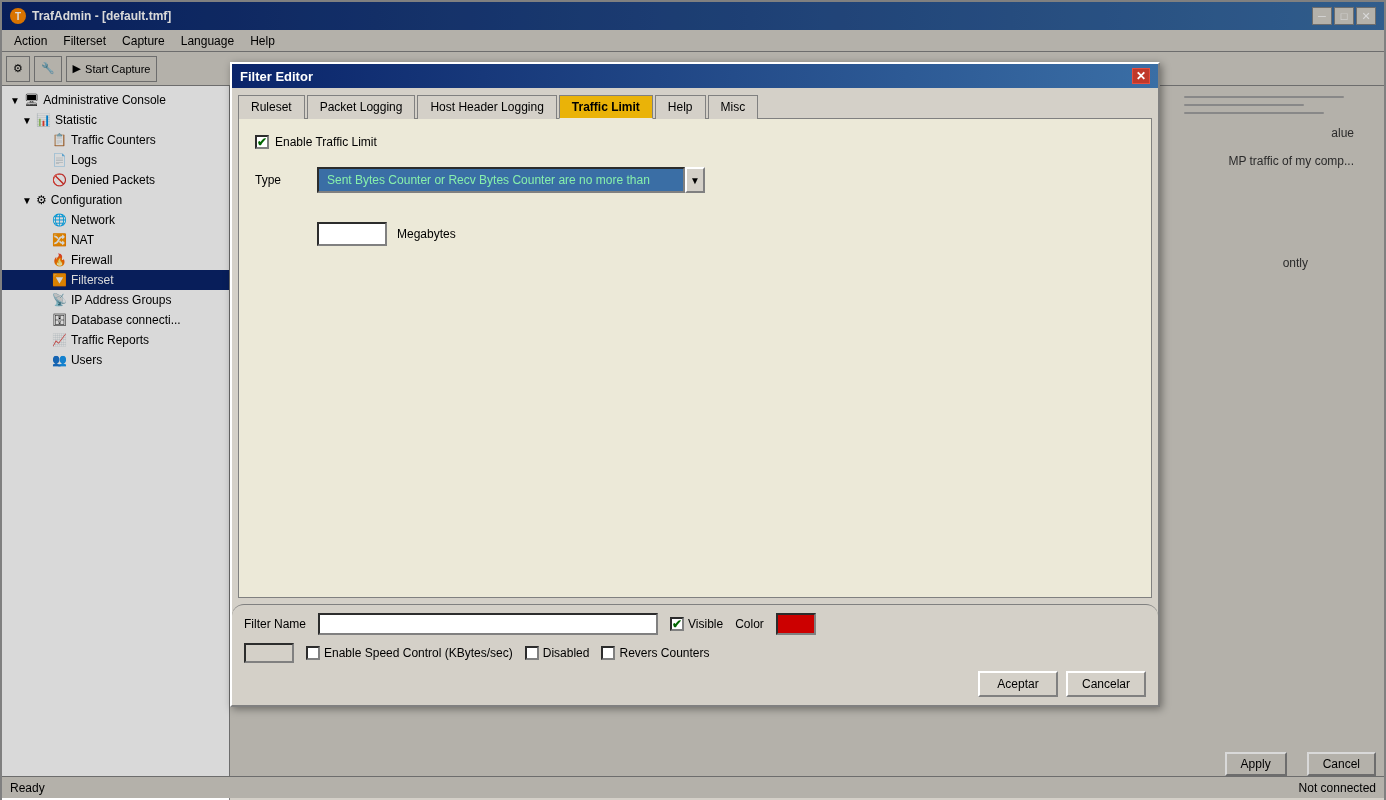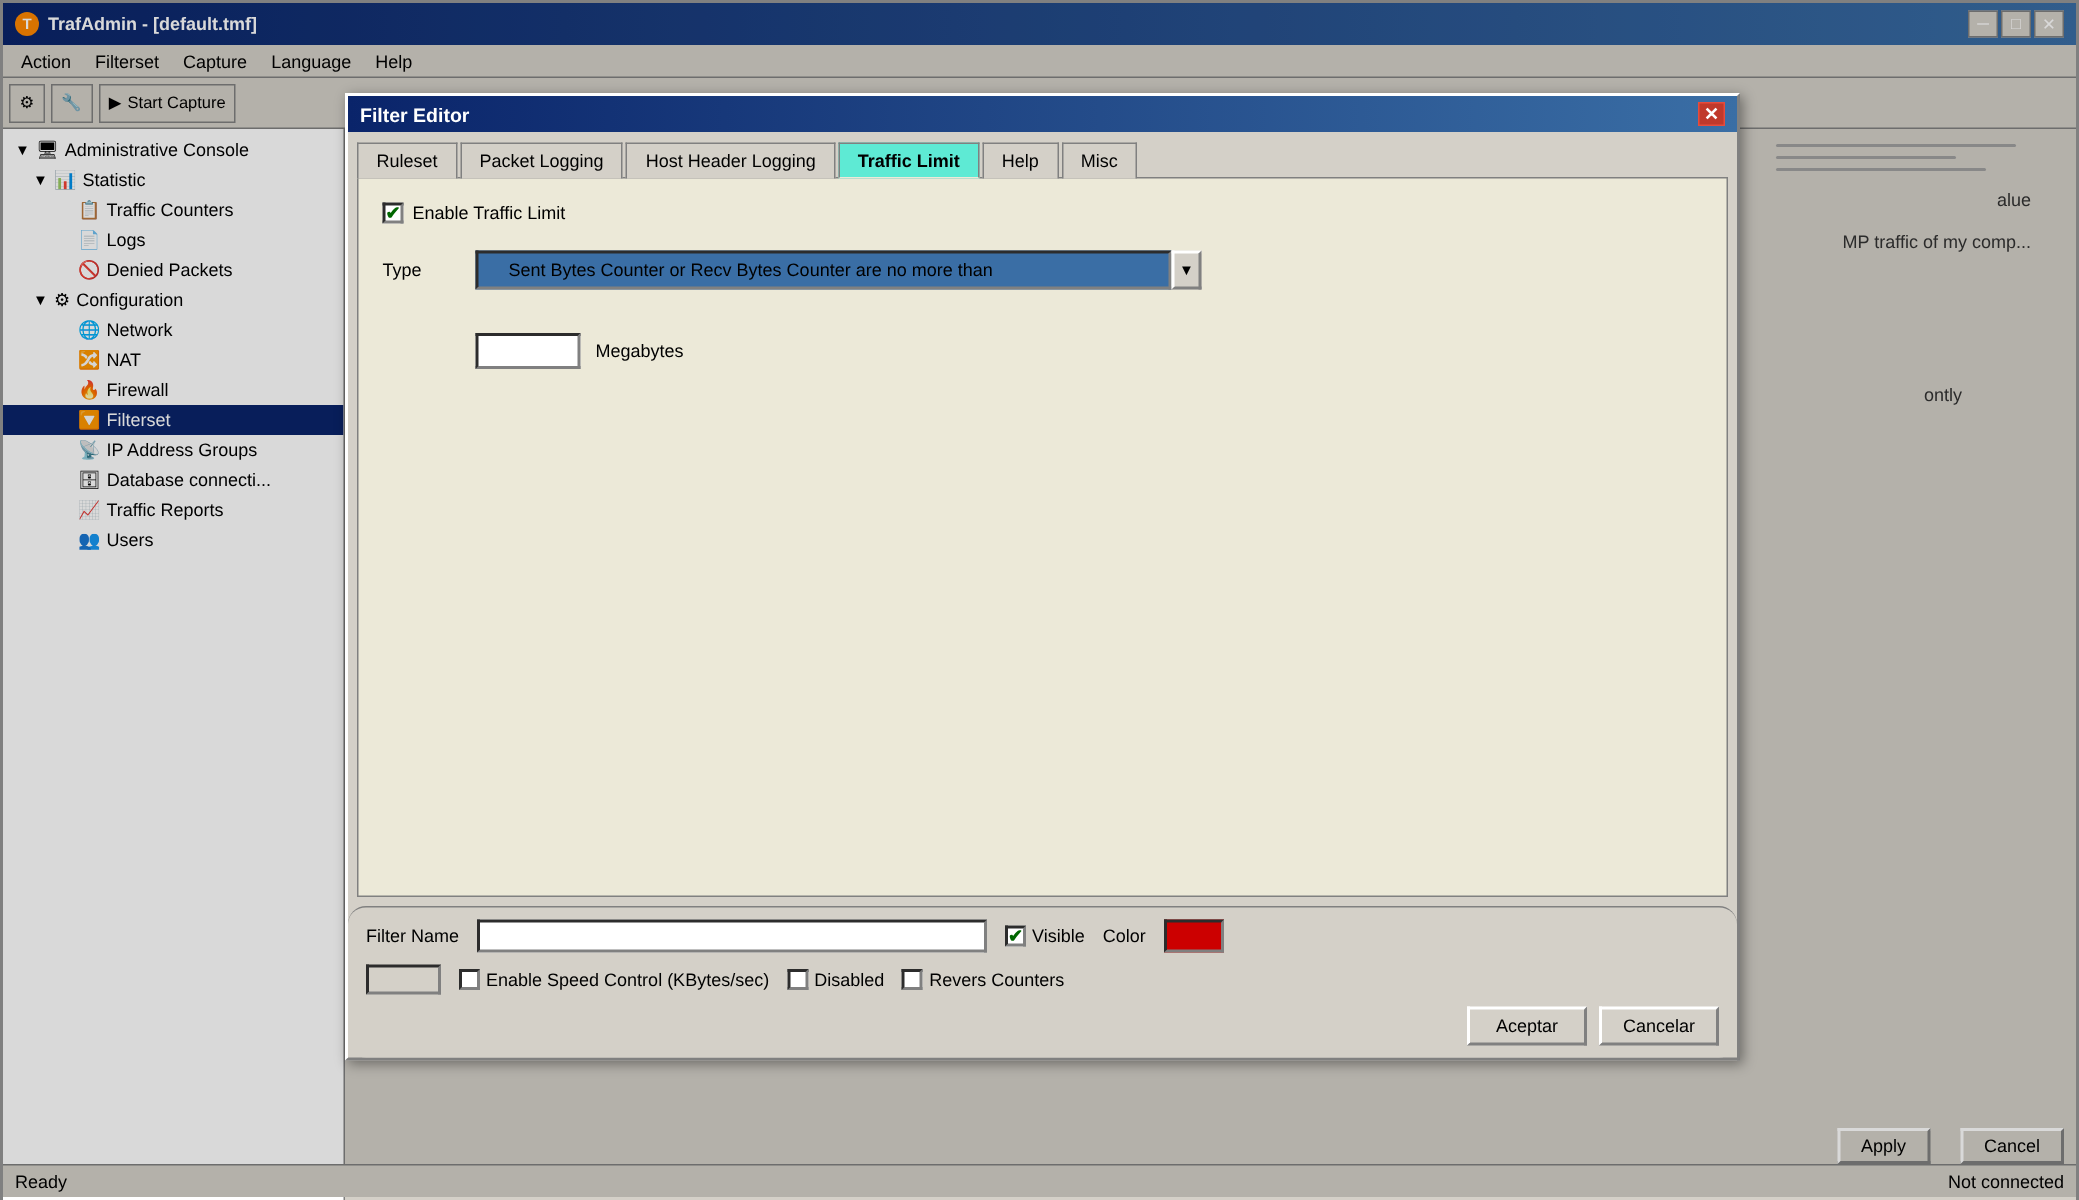--- a/index.html
+++ b/index.html
@@ -232,21 +232,21 @@
       padding: 4px 12px;
       background: #d4d0c8;
       border: 1px solid #808080;
       border-bottom: none;
       font-size: 12px;
       cursor: pointer;
       position: relative;
       top: 1px;
     }
     .tab.active {
-      background: #5eead4;
+      background: #eab308;
       border-bottom: 1px solid #ece9d8;
       font-weight: bold;
       z-index: 2;
     }
 
     
     .tab-content {
       background: #ece9d8;
       border: 1px solid #808080;
       margin: 0 6px 6px 6px;
@@ -288,25 +288,25 @@
       font-size: 12px;
       width: 50px;
     }
     .type-select {
       display: flex;
       align-items: center;
       gap: 0;
     }
     .select-box {
       background: #3a6ea5;
-      color: #000000;
-      padding: 4px 20px;
+      color: #86efac;
+      padding: 4px 8px;
       font-size: 12px;
       border: 2px inset #808080;
-      width: 464px;
+      width: 368px;
       height: 26px;
       display: flex;
       align-items: center;
     }
     .select-dropdown-btn {
       width: 20px;
       height: 26px;
       background: #d4d0c8;
       border: 2px solid;
       border-color: #ffffff #808080 #808080 #ffffff;

